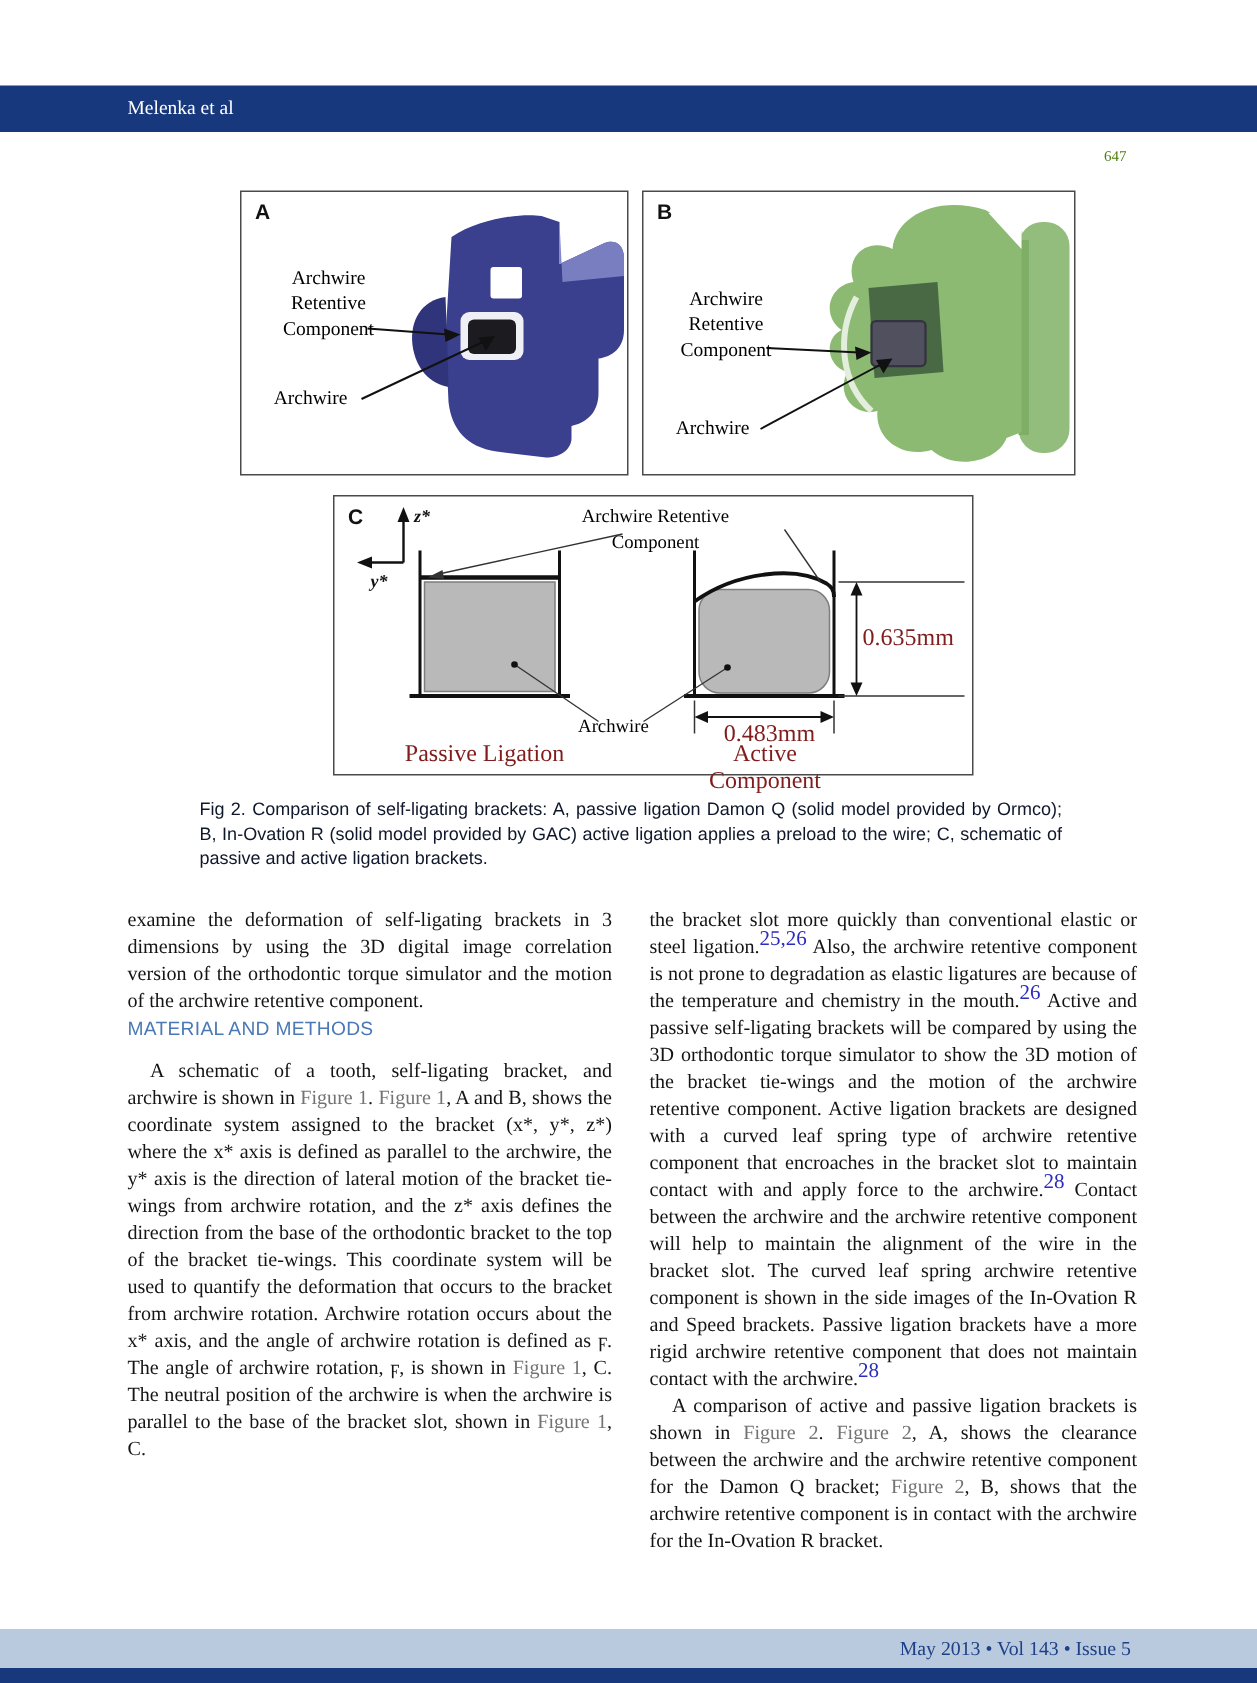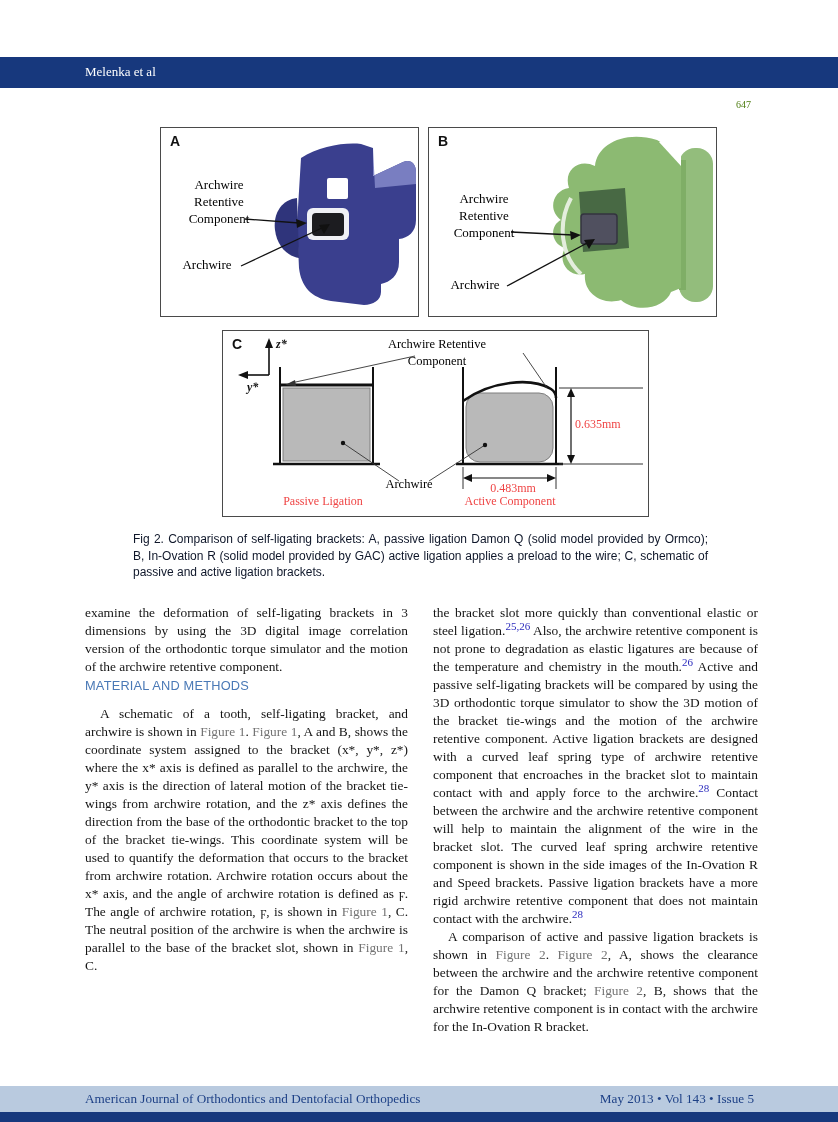--- a/index.html
+++ b/index.html
@@ -18,37 +18,37 @@
   
   .panel { position:absolute; background:#fff; border:1.5px solid #4a4a4a; box-sizing:border-box; }
   .panel-a { left:160px; top:127px; width:259px; height:190px; }
   .panel-b { left:428px; top:127px; width:289px; height:190px; }
   .panel-c { left:222px; top:330px; width:427px; height:187px; }
   .panel svg { position:absolute; left:0; top:0; }
   .panel-label { position:absolute; left:9px; top:5px; font-family:"Liberation Sans",sans-serif;
                  font-weight:bold; font-size:14px; color:#111; }
   .callout { position:absolute; font-size:13px; color:#000000; white-space:pre-line;
              text-align:center; line-height:1.32; }
-  .c-text { position:absolute; font-size:12px; color:#ef4444; }
+  .c-text { position:absolute; font-size:16px; color:#7f1d1d; }
   .axis-lbl { position:absolute; font-size:12px; font-style:italic; font-weight:bold; color:#111; }
 
   .fig-caption { position:absolute; left:133px; top:531px; width:575px;
                  font-family:"Liberation Sans",sans-serif; font-size:12px; line-height:16.5px;
                  color:#0f172a; text-align:justify; }
 
   
   .col { position:absolute; top:604px; font-size:13.4px; line-height:18px; text-align:justify; }
   .col-left { left:85px; width:323px; }
   .col-right { left:433px; width:325px; }
   .col p { margin:0; }
   p.indent { text-indent:15px; }
   .section-heading { font-family:"Liberation Sans",sans-serif; color:#4a79b6; font-size:12.8px;
                      font-weight:normal; letter-spacing:0.2px; margin:1px 0 10px 0; }
   .link { color:#737373; }
-  sup.ref { color:#2b2bbd; font-size:11px; line-height:0;margin-top:28px; }
+  sup.ref { color:#2b2bbd; font-size:14px; line-height:0;margin-top:28px; }
 </style>
 </head>
 <body>
 
 <div class="page">
 
   <div class="header-bar"></div>
   <div class="header-authors">Melenka et al</div>
   <div class="header-page">647</div>
 
@@ -153,16 +153,15 @@
     <p class="indent"><span>A schematic of a tooth, self-ligating bracket, and archwire is shown in </span><span class="link">Figure 1</span><span>. </span><span class="link">Figure 1</span><span>, A and B, shows the coordinate system assigned to the bracket (x*, y*, z*) where the x* axis is defined as parallel to the archwire, the y* axis is the direction of lateral motion of the bracket tie-wings from archwire rotation, and the z* axis defines the direction from the base of the orthodontic bracket to the top of the bracket tie-wings. This coordinate system will be used to quantify the deformation that occurs to the bracket from archwire rotation. Archwire rotation occurs about the x* axis, and the angle of archwire rotation is defined as ϝ. The angle of archwire rotation, ϝ, is shown in </span><span class="link">Figure 1</span><span>, C. The neutral position of the archwire is when the archwire is parallel to the base of the bracket slot, shown in </span><span class="link">Figure 1</span><span>, C.</span></p>
   </div>
 
   <div class="col col-right">
     <p><span>the bracket slot more quickly than conventional elastic or steel ligation.</span><sup class="ref">25,26</sup><span> Also, the archwire retentive component is not prone to degradation as elastic ligatures are because of the temperature and chemistry in the mouth.</span><sup class="ref">26</sup><span> Active and passive self-ligating brackets will be compared by using the 3D orthodontic torque simulator to show the 3D motion of the bracket tie-wings and the motion of the archwire retentive component. Active ligation brackets are designed with a curved leaf spring type of archwire retentive component that encroaches in the bracket slot to maintain contact with and apply force to the archwire.</span><sup class="ref">28</sup><span> Contact between the archwire and the archwire retentive component will help to maintain the alignment of the wire in the bracket slot. The curved leaf spring archwire retentive component is shown in the side images of the In-Ovation R and Speed brackets. Passive ligation brackets have a more rigid archwire retentive component that does not maintain contact with the archwire.</span><sup class="ref">28</sup></p>
     <p class="indent"><span>A comparison of active and passive ligation brackets is shown in </span><span class="link">Figure 2</span><span>. </span><span class="link">Figure 2</span><span>, A, shows the clearance between the archwire and the archwire retentive component for the Damon Q bracket; </span><span class="link">Figure 2</span><span>, B, shows that the archwire retentive component is in contact with the archwire for the In-Ovation R bracket.</span></p>
   </div>
 
   <div class="footer-bar"></div>
   <div class="footer-strip"></div>
-  <div class="footer-journal">American Journal of Orthodontics and Dentofacial Orthopedics</div>
   <div class="footer-issue">May 2013 • Vol 143 • Issue 5</div>
 
 </div>
 
 </body></html>

